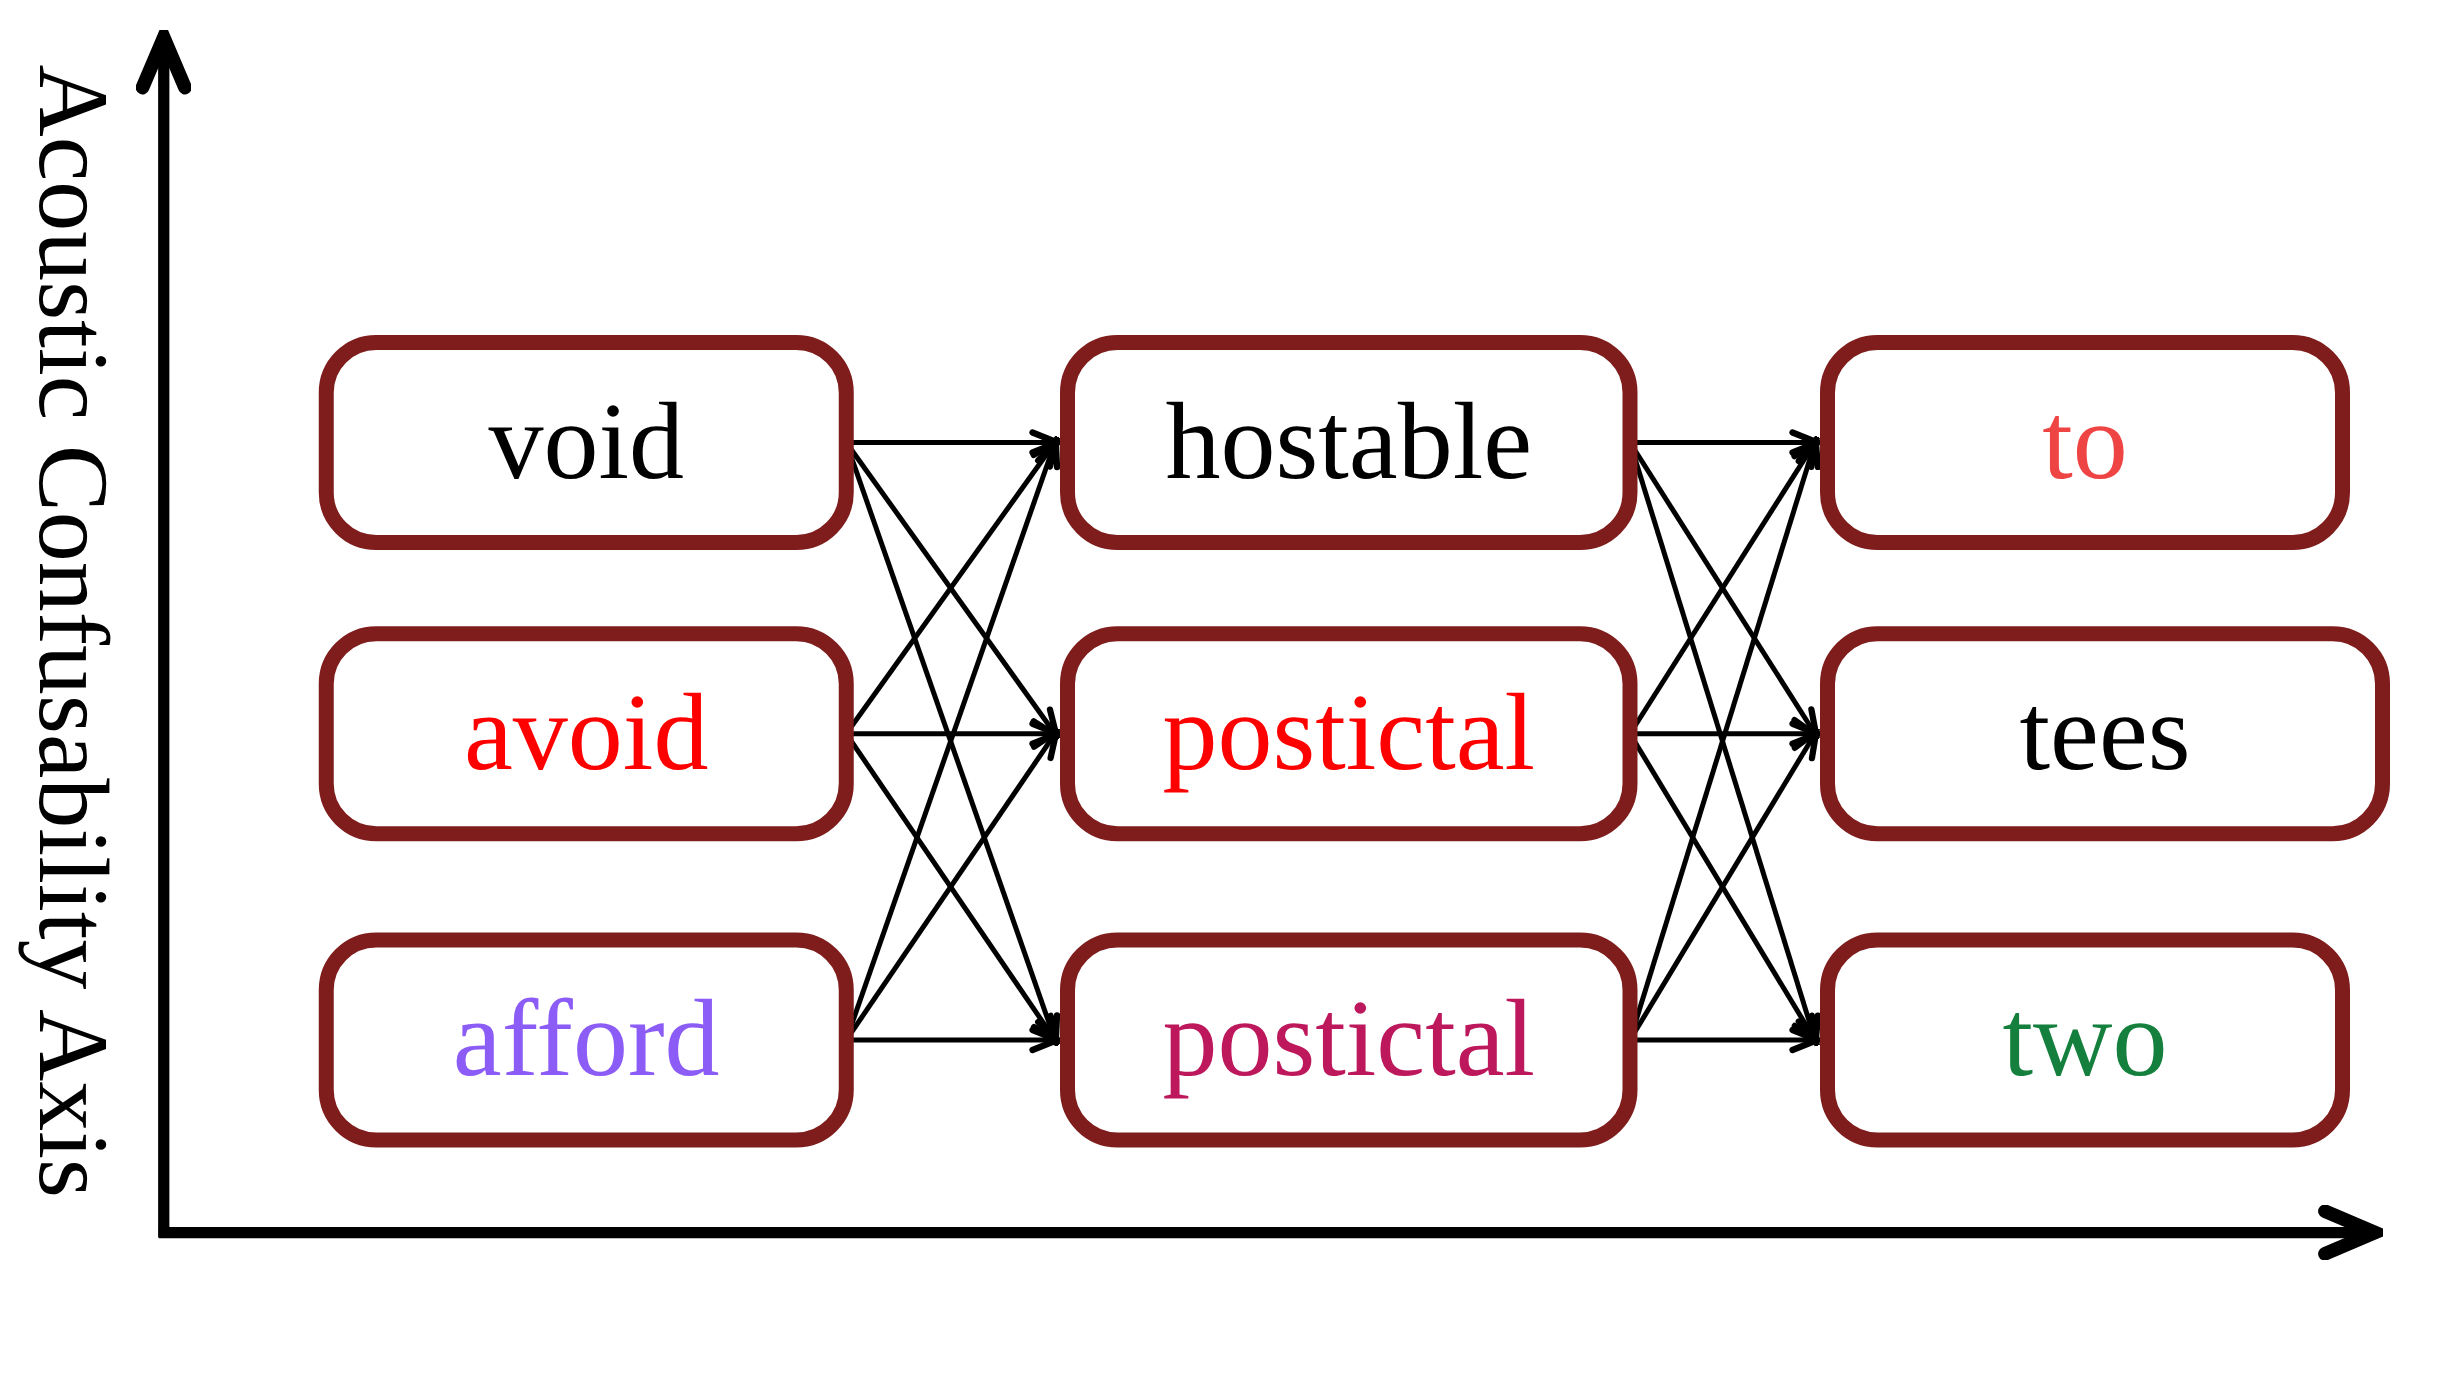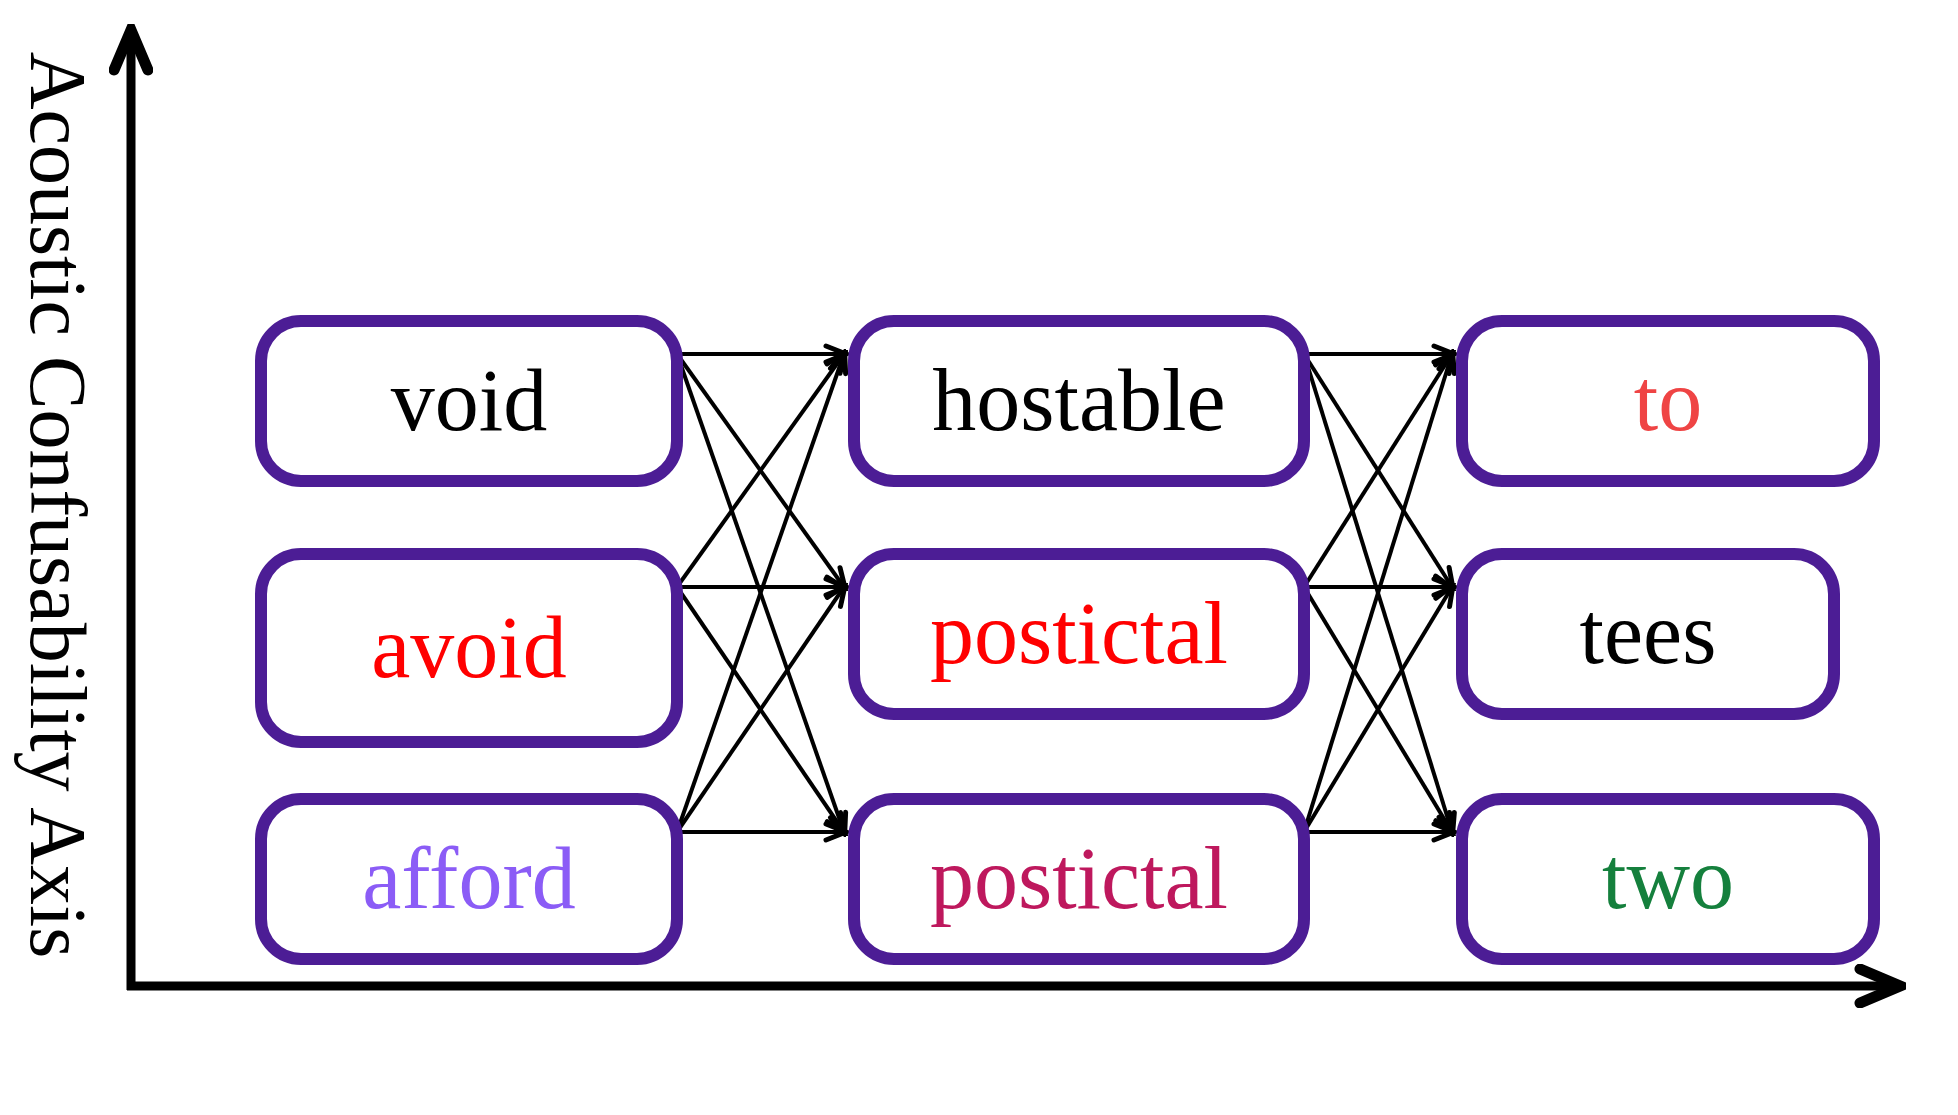--- a/index.html
+++ b/index.html
@@ -6,24 +6,24 @@
   .stage{
     position:relative;
     width:1958px;height:1115px;
     background:#ffffff;
     font-family:"Liberation Serif","DejaVu Serif",serif;
     overflow:hidden;
   }
   .diagram-canvas{position:absolute;left:0;top:0;width:1958px;height:1115px;}
   .node{
     position:absolute;box-sizing:border-box;
-    border:12px solid #4c1d95;border-radius:46px;
+    border:12px solid #7f1d1d;border-radius:46px;
     background:#ffffff;
     display:flex;align-items:center;justify-content:center;
-    font-size:88px;line-height:1;color:#000;margin-top:47px;
+    font-size:88px;line-height:1;color:#000;
   }
   .axis-label{
     position:absolute;color:#000;font-size:80px;line-height:1;white-space:nowrap;
   }
   .x-axis-label{left:1035px;top:1052px;transform:translate(-50%,-50%);}
   .y-axis-label{left:58px;top:505px;transform:translate(-50%,-50%) rotate(90deg);}
 </style>
 </head>
 <body>
 
@@ -57,24 +57,24 @@
         <line x1="1304" y1="832" x2="1452" y2="354" stroke="#000000" stroke-width="4" marker-end="url(#edgeArrow)"></line>
         <line x1="1304" y1="832" x2="1452" y2="587" stroke="#000000" stroke-width="4" marker-end="url(#edgeArrow)"></line>
         <line x1="1304" y1="832" x2="1452" y2="832" stroke="#000000" stroke-width="4" marker-end="url(#edgeArrow)"></line>
       </g>
     <line x1="131" y1="990" x2="131" y2="34" stroke="#000" stroke-width="9" marker-end="url(#axisArrow)"></line>
     <line x1="127" y1="986" x2="1896" y2="986" stroke="#000" stroke-width="9" marker-end="url(#axisArrow)"></line>
   </svg>
 
   <div id="node-layer">
       <div class="node" style="left: 255px; top: 268px; width: 428px; height: 172px; color: rgb(0, 0, 0);">void</div>
-      <div class="node" style="left: 255px; top: 501px; width: 428px; height: 200px; color: rgb(255, 0, 0);">avoid</div>
+      <div class="node" style="left: 255px; top: 501px; width: 428px; height: 172px; color: rgb(255, 0, 0);">avoid</div>
       <div class="node" style="left: 255px; top: 746px; width: 428px; height: 172px; color: #8b5cf6;">afford</div>
       <div class="node" style="left: 848px; top: 268px; width: 462px; height: 172px; color: rgb(0, 0, 0);">hostable</div>
       <div class="node" style="left: 848px; top: 501px; width: 462px; height: 172px; color: rgb(255, 0, 0);">postictal</div>
       <div class="node" style="left: 848px; top: 746px; width: 462px; height: 172px; color: #be185d;">postictal</div>
       <div class="node" style="left: 1456px; top: 268px; width: 424px; height: 172px; color: #ef4444;">to</div>
-      <div class="node" style="left: 1456px; top: 501px; width: 384px; height: 172px; color: rgb(0, 0, 0); text-align: right;">tees</div>
+      <div class="node" style="left: 1456px; top: 501px; width: 456px; height: 172px; color: rgb(0, 0, 0); text-align: right;">tees</div>
       <div class="node" style="left: 1456px; top: 746px; width: 424px; height: 172px; color: #15803d;">two</div>
     </div>
 
   <div class="axis-label y-axis-label">Acoustic Confusability Axis</div>
 </div>
 
 </body></html>

